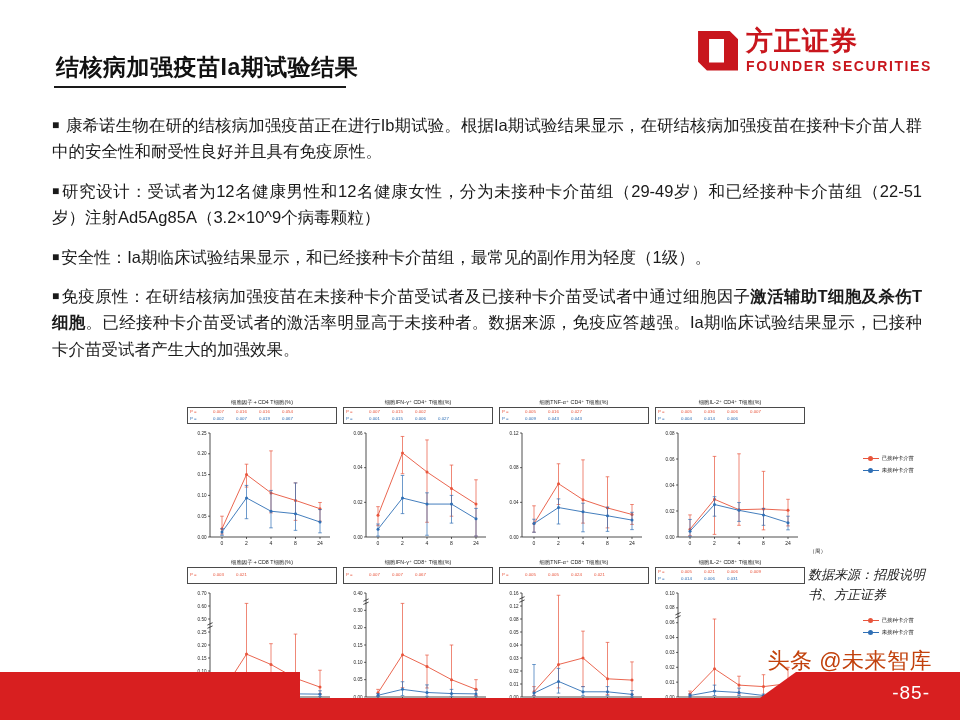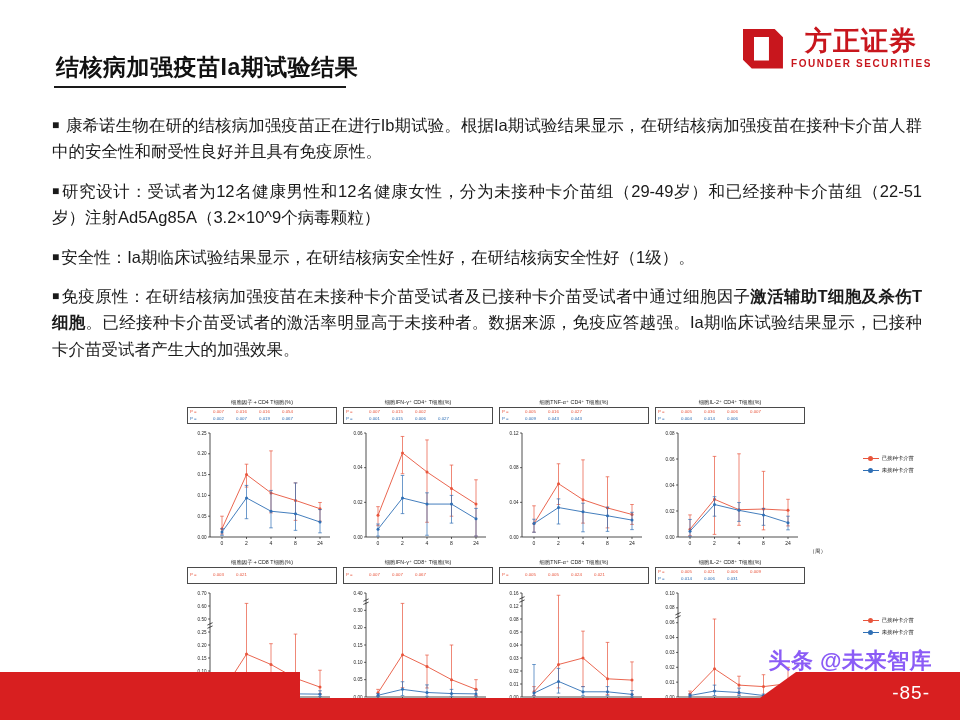--- a/index.html
+++ b/index.html
@@ -18,22 +18,22 @@
     position: absolute; inset: 0;
     background: #c8161d;
     clip-path: polygon(0 0, 78% 0, 100% 22%, 100% 100%, 22% 100%, 0 78%);
   }
   .logo-mark .inner {
     position: absolute; left: 11px; top: 8px; width: 15px; height: 24px;
     background: #ffffff;
     clip-path: polygon(0 0, 100% 0, 100% 100%, 0 100%);
   }
   .logo-text { display: flex; flex-direction: column; line-height: 1; }
-  .logo-cn { font-size: 27px; font-weight: 700; color: #c8161d; letter-spacing: 1px; margin-left: 14px; }
-  .logo-en { font-size: 10px; font-weight: 700; color: #c8161d; letter-spacing: 1.6px; margin-top: 4px; }
+  .logo-cn { font-size: 27px; font-weight: 700; color: #c8161d; letter-spacing: 1px; }
+  .logo-en { font-size: 14px; font-weight: 700; color: #c8161d; letter-spacing: 1.6px; margin-top: 4px; }
 
   
   .page-title {
     position: absolute; left: 56px; top: 52px;
     font-size: 23px; font-weight: 700; color: #111;
     letter-spacing: 0.5px;
   }
   .title-rule {
     position: absolute; left: 54px; top: 86px; width: 292px; height: 2px; background: #1a1a1a;
   }
@@ -104,21 +104,21 @@
   .footer-bar-bottom {
     position: absolute; left: 0; bottom: 0; width: 960px; height: 22px; background: #d81f20;
   }
   .footer-wedge {
     position: absolute; right: 0; bottom: 22px; width: 200px; height: 26px;
     background: #d81f20;
     clip-path: polygon(18% 0, 100% 0, 100% 100%, 0 100%);
   }
   .watermark {
     position: absolute; right: 28px; bottom: 44px;
-    font-size: 22px; font-weight: 700; color: #8b5cf6;
+    font-size: 22px; font-weight: 400; color: #c2410c;
     letter-spacing: 0.5px; white-space: nowrap; margin-top: 36px;
   }
   .page-number {
     position: absolute; right: 30px; bottom: 16px;
     font-size: 19px; color: #ffffff; letter-spacing: 1px;
   }
 </style>
 </head>
 <body>
 
@@ -140,21 +140,21 @@
 
   <div class="body-area">
     <p class="para">
       <span class="sq">■</span>
       <span>康希诺生物在研的结核病加强疫苗正在进行Ib期试验。根据Ia期试验结果显示，在研结核病加强疫苗在接种卡介苗人群中的安全性和耐受性良好并且具有免疫原性。</span>
     </p>
     <p class="para">
       <span class="sq">■</span><span>研究设计：受试者为12名健康男性和12名健康女性，分为未接种卡介苗组（29-49岁）和已经接种卡介苗组（22-51岁）注射Ad5Ag85A（3.2×10^9个病毒颗粒）</span>
     </p>
     <p class="para">
-      <span class="sq">■</span><span>安全性：Ia期临床试验结果显示，在研结核病安全性好，在研结核病安全性好（1级）。</span>
+      <span class="sq">■</span><span>安全性：Ia期临床试验结果显示，和已经接种卡介苗组，最常见的副作用为轻度（1级）。</span>
     </p>
     <p class="para">
       <span class="sq">■</span><span>免疫原性：在研结核病加强疫苗在未接种卡介苗受试者及已接种卡介苗受试者中通过细胞因子</span><b>激活辅助T细胞及杀伤T细胞</b><span>。已经接种卡介苗受试者的激活率明显高于未接种者。数据来源，免疫应答越强。Ia期临床试验结果显示，已接种卡介苗受试者产生大的加强效果。</span>
     </p>
   </div>
 
   <div class="figure">
     <div class="chart-grid" id="chart-grid">
         <div class="panel">
           <div class="panel-title">细胞因子＋CD4 T细胞(%)</div>
@@ -885,20 +885,21 @@
                   <b style="background: rgb(47, 111, 181);"></b>
                 </span>
                 <span>未接种卡介苗</span>
               </div>
             </div>
           </div>
         </div>
       </div>
   </div>
 
+  <div class="source-note">数据来源：招股说明书、方正证券</div>
 
   <div class="footer-bar-left"></div>
   <div class="footer-wedge"></div>
   <div class="footer-bar-bottom"></div>
   <div class="watermark">头条 @未来智库</div>
   <div class="page-number">-85-</div>
 
 </div>
 
 </body></html>

